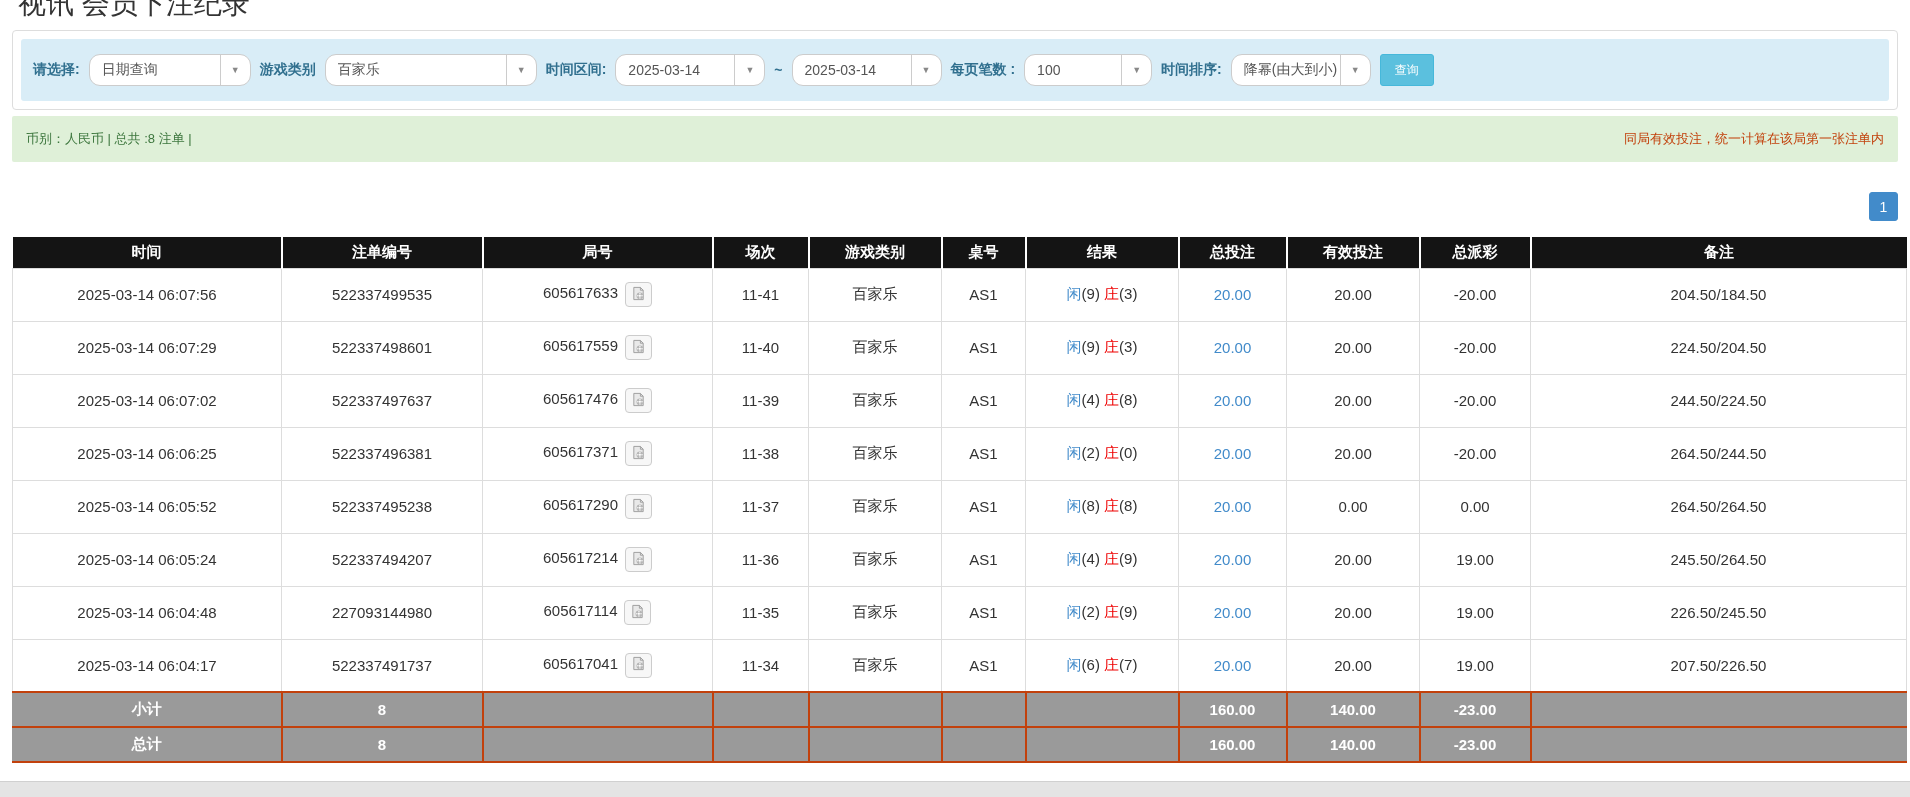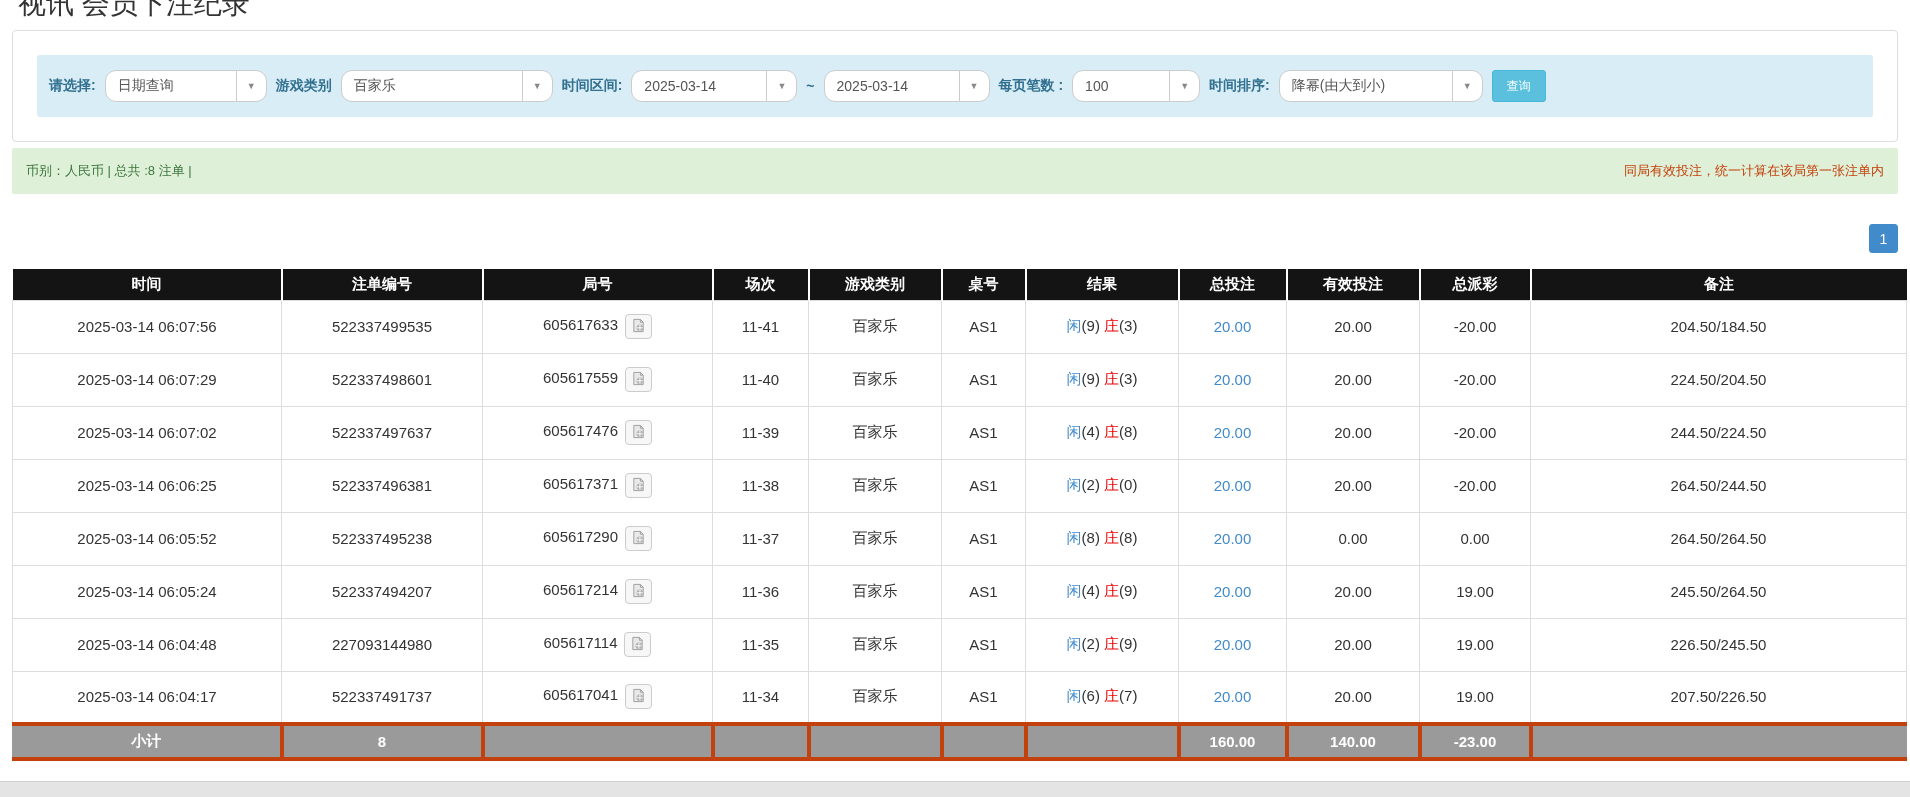--- a/index.html
+++ b/index.html
@@ -9,39 +9,39 @@
     background:#fff; font-family:"Liberation Sans","DejaVu Sans",sans-serif;
     color:#333;
   }
   .page-title {
     margin:-14px 0 0 18px; font-size:28px; font-weight:400; color:#333;
     line-height:36px; white-space:nowrap;
   }
   
   .filter-panel {
     margin:8px 12px 0; border:1px solid #ddd; border-radius:4px;
-    background:#fff; padding:24px;
+    background:#fff; padding:8px;
   }
   .filter-bar {
     background:#d9edf7; border-radius:3px; padding:15px 12px;
     display:flex; align-items:center; gap:9px;
   }
   .flabel { font-size:14px; font-weight:bold; color:#31708f; white-space:nowrap; }
   .select {
     background:#fff; border:1px solid #ccc; border-radius:11px; height:32px;
     display:flex; align-items:center; font-size:14px; color:#555; cursor:pointer;
   }
   .select .val { padding:0 12px; flex:1; white-space:nowrap; overflow:hidden; }
   .select .arrow {
     width:30px; align-self:stretch; border-left:1px solid #ccc;
     display:flex; align-items:center; justify-content:center;
     color:#888; font-size:9px;
   }
-  .w-query{width:162px} .w-game{width:212px} .w-date{width:166px}
-  .w-size{width:128px} .w-sort{width:204px}
+  .w-query{width:162px} .w-game{width:212px} .w-date{width:150px}
+  .w-size{width:128px} .w-sort{width:140px}
   .tilde { color:#31708f; font-weight:bold; font-size:14px; }
   .search-btn {
     background:#5bc0de; border:1px solid #46b8da; color:#fff; border-radius:3px;
     height:32px; padding:0 14px; font-size:12px; cursor:pointer; white-space:nowrap;
   }
   
   .summary-bar {
     margin:6px 12px 8px; background:#dff0d8; height:46px; border-radius:2px;
     display:flex; align-items:center; justify-content:space-between;
     padding:0 14px; font-size:13px;
@@ -62,21 +62,21 @@
   .records thead th {
     background:#141414; color:#fff; height:31px; font-weight:bold;
     border-right:2px solid #fff; text-align:center; padding:0 4px;
   }
   .records thead th:last-child { border-right:none; }
   .records tbody td {
     border:1px solid #ddd; height:53px; text-align:center;
     background:#fff; color:#333; padding:0 4px;
   }
   .records tfoot td {
-    background:#9a9a9a; color:#fff; height:35px; border:4px solid #c2410c;
+    background:#9a9a9a; color:#fff; height:35px; border:2px solid #c2410c;
     text-align:center; font-weight:bold; padding:0 4px;
   }
   .records tfoot tr td:first-child { border-left:1px solid #9a9a9a; }
   .records tfoot tr td:last-child { border-right:1px solid #9a9a9a; }
   .blue { color:#428bca; }
   .red  { color:#ee0000; }
   .video-btn {
     display:inline-flex; width:27px; height:25px; border:1px solid #ccc;
     border-radius:4px; background:#f7f7f7; align-items:center; justify-content:center;
     margin-left:7px; vertical-align:middle; cursor:pointer; padding:0;
@@ -373,16 +373,29 @@
         <td></td>
         <td></td>
         <td></td>
         <td></td>
         <td></td>
         <td>160.00</td>
         <td>140.00</td>
         <td class="red">-23.00</td>
         <td></td>
       </tr>
+      <tr>
+        <td>总计</td>
+        <td>8</td>
+        <td></td>
+        <td></td>
+        <td></td>
+        <td></td>
+        <td></td>
+        <td>160.00</td>
+        <td>140.00</td>
+        <td class="red">-23.00</td>
+        <td></td>
+      </tr>
     </tfoot>
 </table>
 
 <div class="bottom-scrollbar"></div>
 
 </body></html>

